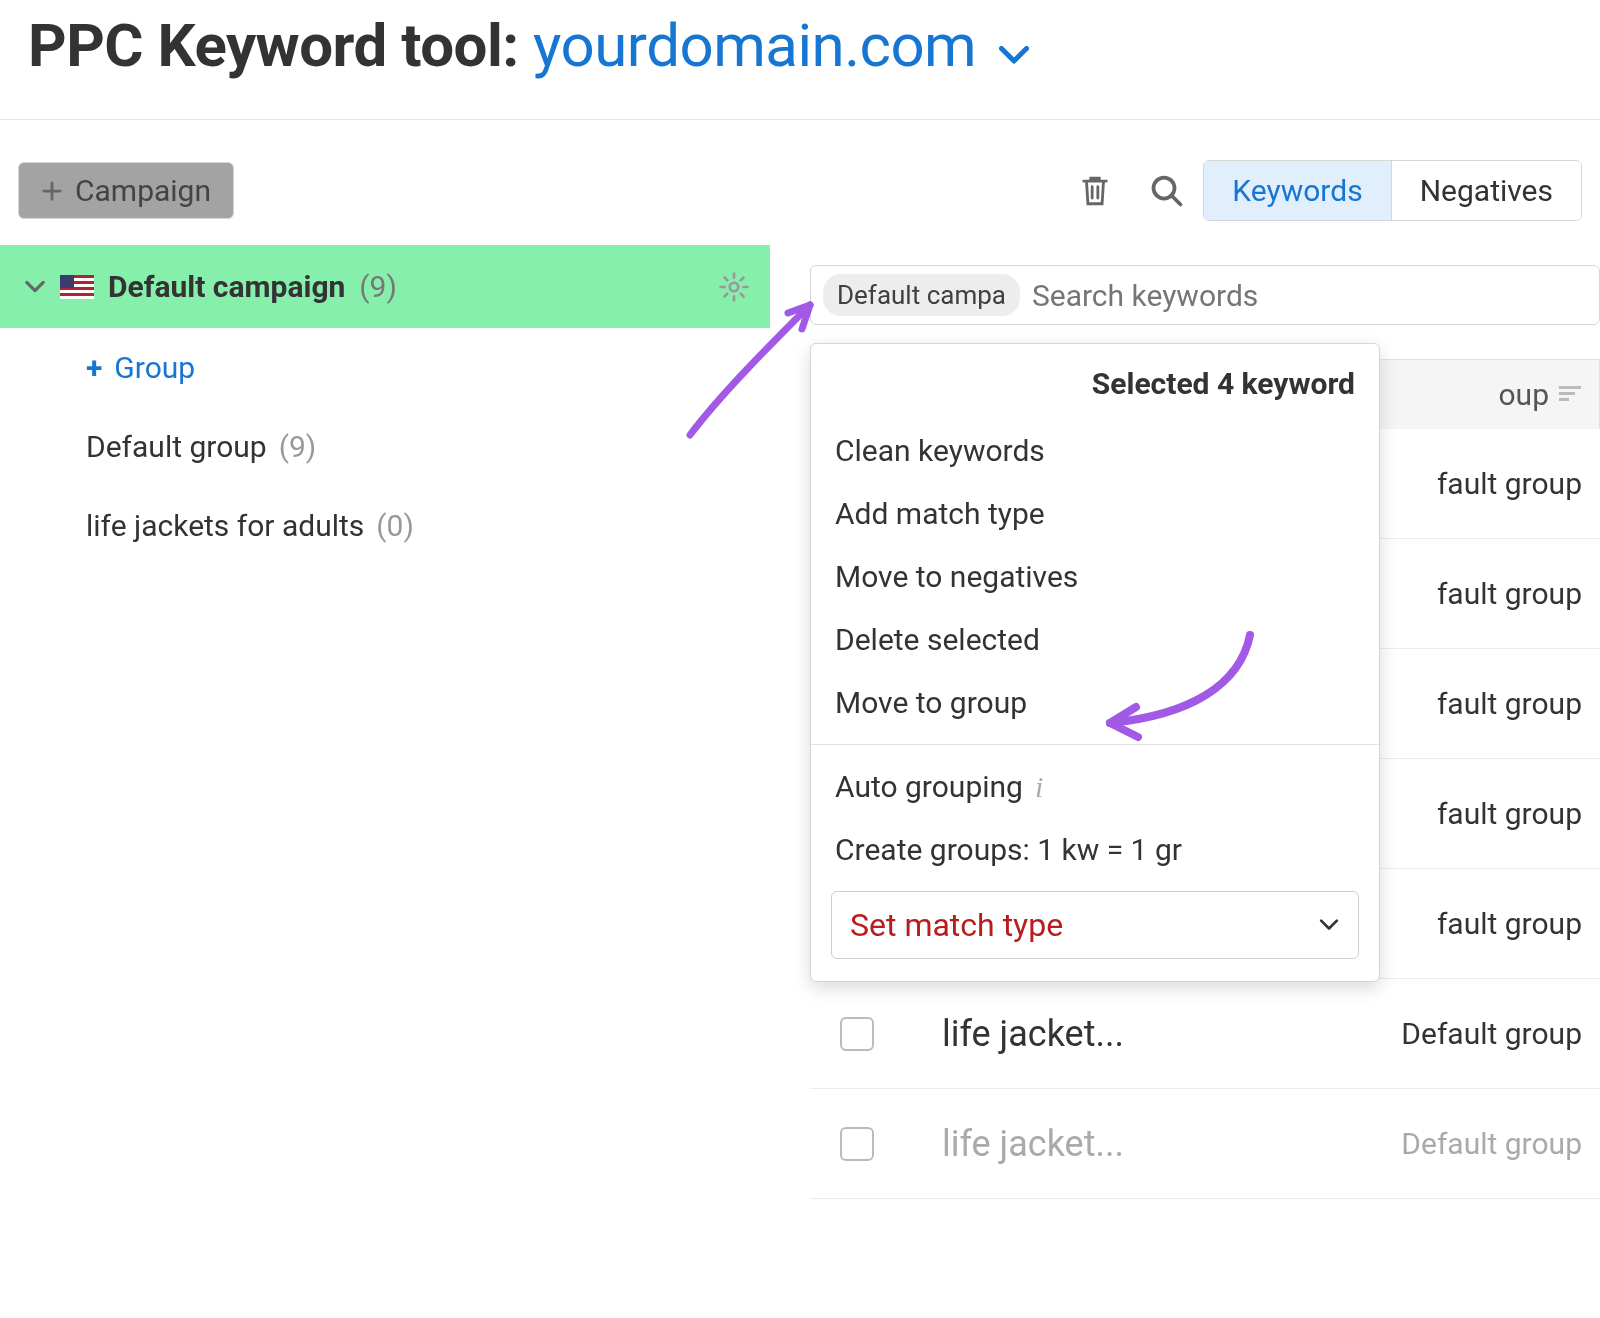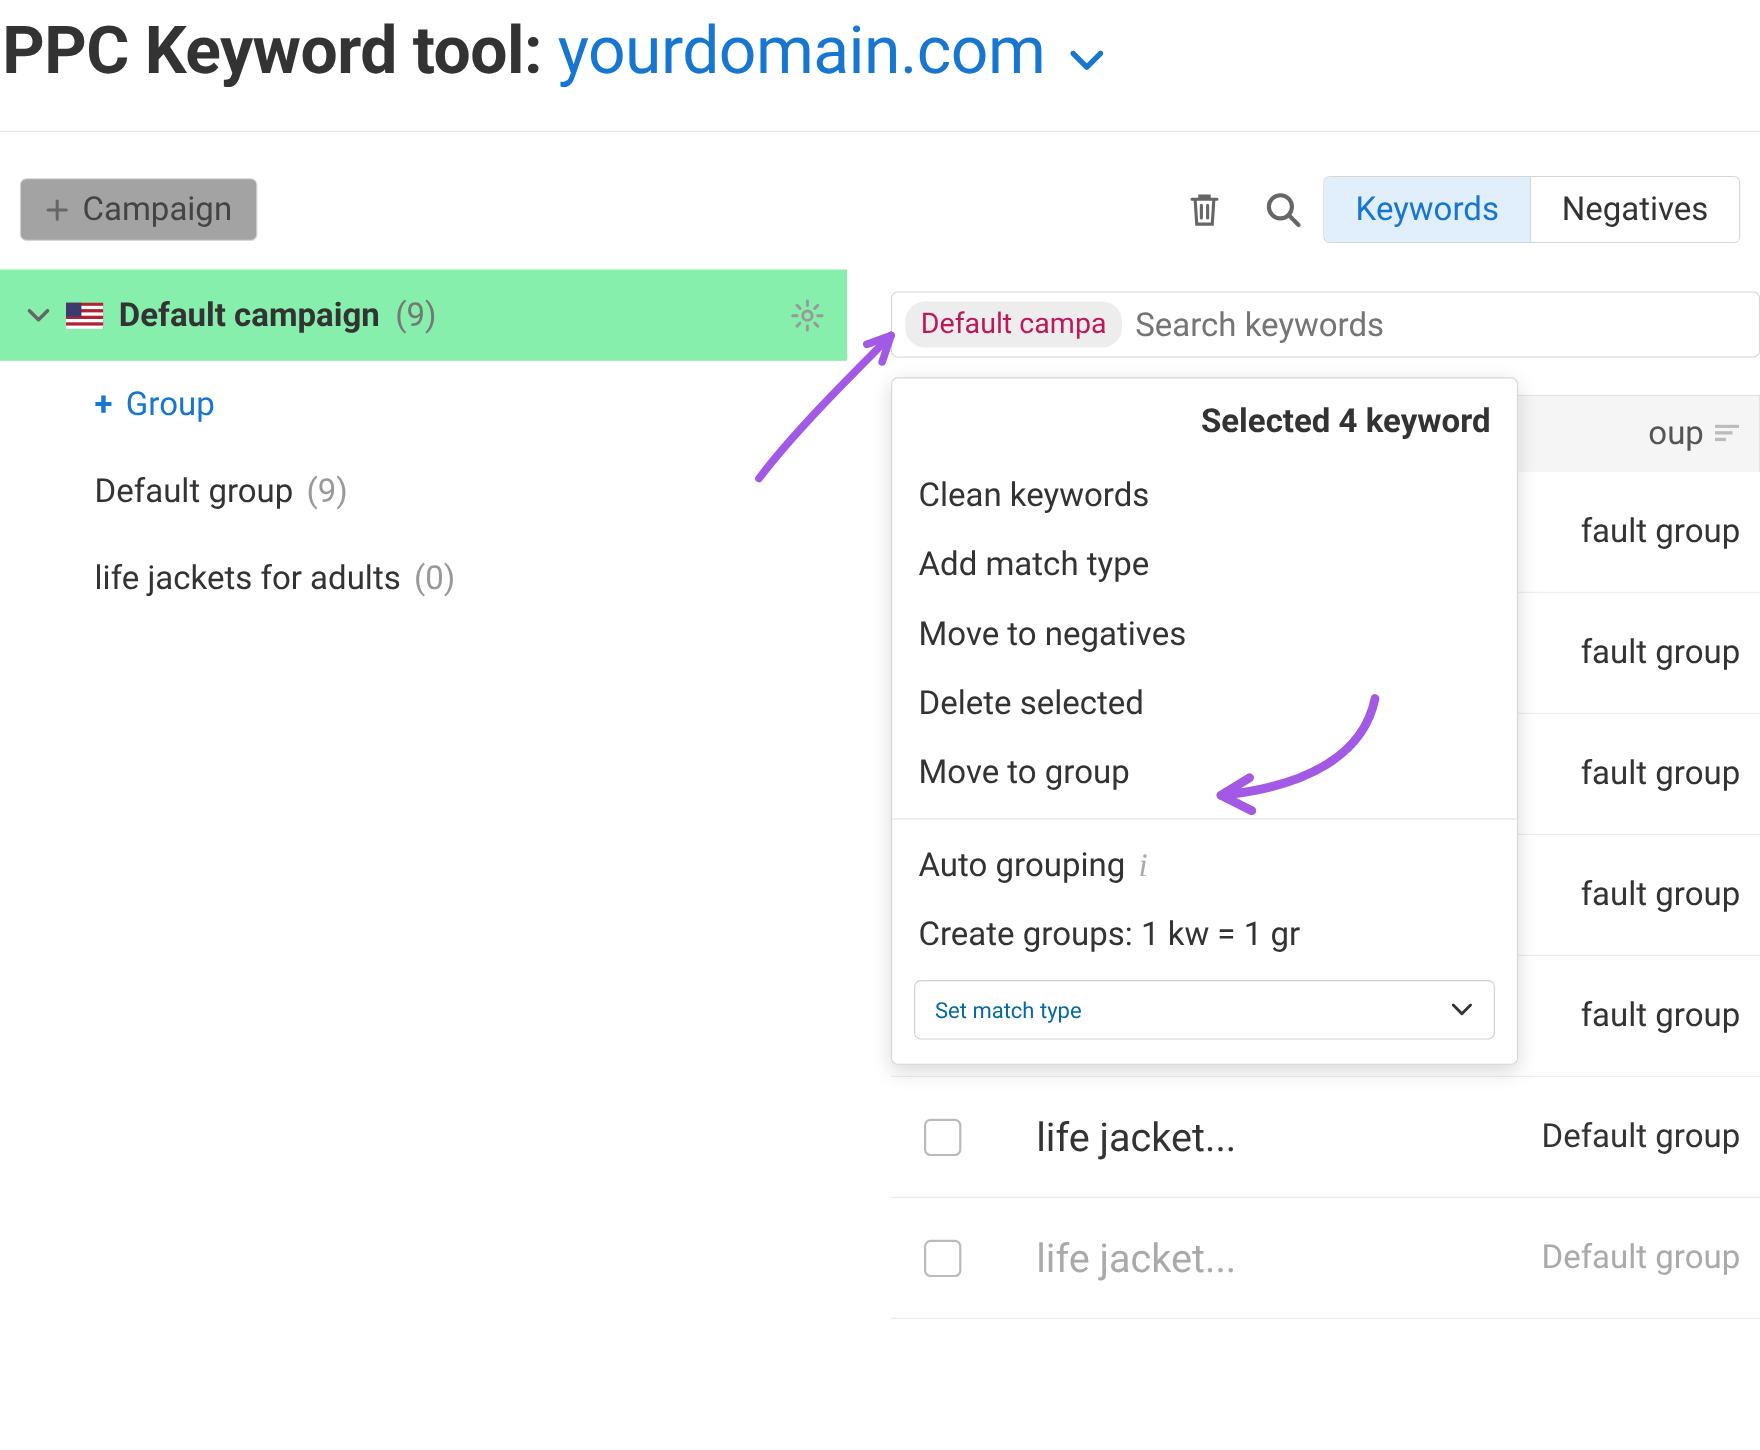--- a/index.html
+++ b/index.html
@@ -1,19 +1,19 @@
 <!DOCTYPE html>
 <html><head>
 <meta charset="utf-8">
 <style>
   * { box-sizing: border-box; margin: 0; padding: 0; font-family: -apple-system, BlinkMacSystemFont, "Segoe UI", Roboto, Helvetica, Arial, sans-serif; }
   body { width: 1600px; height: 1318px; background: #fff; overflow: hidden; position: relative; color: #333; }
   
   
-  .page-title { font-size: 60px; font-weight: 700; color: #333; padding: 10px 18px 30px 2px; letter-spacing: -0.5px; }
+  .page-title { font-size: 60px; font-weight: 700; color: #333; padding: 10px 18px 30px 28px; letter-spacing: -0.5px; }
   .page-title .domain { color: #1676d2; font-weight: 400; }
   .chev-title { display:inline-block; margin-left:8px; }
   .divider { height: 1px; background: #e6e6e6; width: 100%; margin-top: 8px; }
   
   
   .toolbar-row { display:flex; align-items:center; padding: 40px 18px 24px 18px; }
   .btn { display:inline-flex; align-items:center; gap:12px; border:1px solid #d6d6d6; background:#a3a3a3; border-radius:6px; padding: 10px 22px; font-size:30px; color:#444; cursor:pointer; }
   .toolbar-spacer { flex:1; }
   .icon-btn { width:44px; height:44px; display:inline-flex; align-items:center; justify-content:center; cursor:pointer; color:#666; margin: 0 14px; }
   
@@ -37,21 +37,21 @@
   .add-group .plus { font-weight:700; }
   .sidebar-item .count { color:#999; }
   
   
   .right-col { flex:1; position:relative; padding-left: 40px; }
   
   .actions-bar-row { display:flex; align-items:center; gap: 24px; padding: 20px 0 0 0; }
   .actions-btn { background:#0b5cab; color:#fff; border:none; border-radius:8px; padding: 16px 30px; font-size:30px; cursor:pointer; }
   
   .search-wrap { flex:1; border:1px solid #d6d6d6; border-radius:6px; padding:8px 12px; display:flex; align-items:center; gap:12px; overflow:hidden; }
-  .chip { background:#ededed; border-radius:18px; padding:6px 14px; font-size:26px; color:#be185d; white-space:nowrap; }
+  .chip { background:#ededed; border-radius:18px; padding:6px 14px; font-size:26px; color:#404040; white-space:nowrap; }
   .search-input { border:none; outline:none; font-size:30px; color:#999; flex:1; min-width:0; }
   
   
   .table-head { margin-top: 34px; background:#f5f5f5; border:1px solid #e3e3e3; border-bottom:none; height:70px; display:flex; align-items:center; justify-content:flex-end; padding-right:18px; font-size:30px; color:#555; gap:10px; overflow:hidden; }
   
   
   .table-row { height:110px; border-bottom:1px solid #ececec; display:flex; align-items:center; justify-content:flex-end; padding-right:18px; font-size:30px; color:#333; overflow:hidden; }
   .table-row.last { color:#aaa; }
   
   
@@ -59,21 +59,21 @@
   .cbx { width:34px; height:34px; border:2px solid #bbb; border-radius:6px; flex-shrink:0; }
   .kw-text { flex:1; white-space:nowrap; overflow:hidden; text-overflow:ellipsis; font-size:36px;margin-left:40px; }
   .grp-text { white-space:nowrap; font-size:30px; }
   
   
   .dropdown { position:absolute; top: 98px; left: 40px; width: 570px; background:#fff; border:1px solid #d6d6d6; border-radius:6px; box-shadow: 0 6px 18px rgba(0,0,0,0.15); z-index: 30; text-align: right; }
   .dd-header { font-weight:700; font-size:30px; padding: 22px 24px 18px 24px; }
   .dd-item { font-size:30px; padding: 14px 24px; cursor:pointer; display:flex; align-items:center; gap:12px; }
   .dd-item .info-i { font-style:italic; color:#aaa; font-family: Georgia, serif; }
   .dd-sep { height:1px; background:#e3e3e3; margin: 10px 0; }
-  .dd-select { margin: 10px 20px 22px 20px; border:1px solid #cfcfcf; border-radius:6px; padding: 14px 18px; display:flex; align-items:center; justify-content:space-between; font-size:20px; color:#0369a1; cursor:pointer; }
+  .dd-select { margin: 10px 20px 22px 20px; border:1px solid #cfcfcf; border-radius:6px; padding: 14px 18px; display:flex; align-items:center; justify-content:space-between; font-size:32px; color:#b91c1c; cursor:pointer; }
   
   
   .arrow-svg { position:absolute; z-index: 40; pointer-events:none; }
   
   
   svg { display:block; }
 </style>
 </head>
 <body>
 

